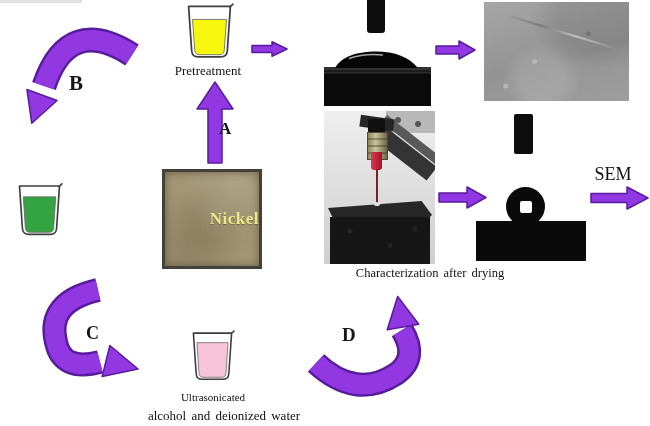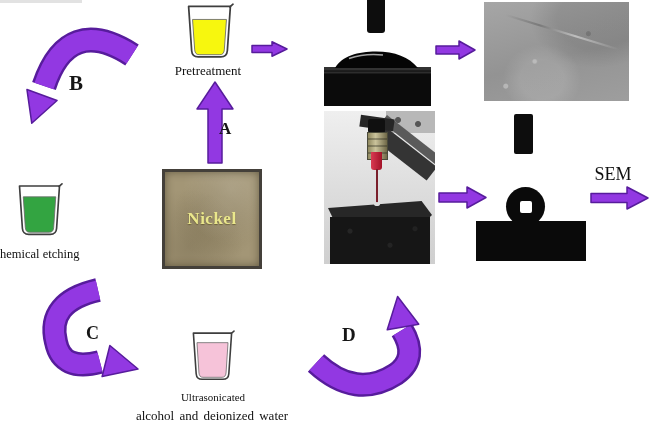--- a/index.html
+++ b/index.html
@@ -41,21 +41,21 @@
   
   #nickel-plate{
     left:162px;top:169px;width:94px;height:94px;
     background-color:var(--nickel-plate);
     background-image:
       radial-gradient(ellipse at 70% 18%, rgba(255,255,255,.14), transparent 52%),
       radial-gradient(ellipse at 25% 80%, rgba(62,52,30,.20), transparent 55%),
       radial-gradient(circle at 55% 48%, rgba(125,112,80,.25) 0 30%, transparent 62%);
     border:3px solid #44403a;
     box-shadow:inset 0 0 9px rgba(52,46,28,.55);
-    display:flex;align-items:center;justify-content:center;
+    display:flex;align-items:center;justify-content:flex-end;
   }
   #nickel-label{
     font-weight:700;font-size:17px;color:var(--nickel-text);
     letter-spacing:.5px;text-shadow:0 1px 1px rgba(60,50,0,.45);
   }
   
   #sem-image{
     left:484px;top:2px;width:145px;height:99px;
     background-color:var(--sem-gray);
     background-image:
@@ -142,38 +142,37 @@
 
   <div id="nickel-plate" class="abs">
     <span id="nickel-label">Nickel</span>
   </div>
 
   <svg style="left:17px;top:179px" width="45" height="64" viewBox="0 0 54 66">
     <path class="bkr-body" d="M 3 3 L 6.5 54 Q 7 61 14 61 L 40 61 Q 47 61 47.5 54 L 51 3 Z"></path>
     <path class="bkr-spout" d="M 50.5 3.5 L 54 0.5"></path>
     <path class="liq liq-etch" d="M 7.5 16 L 10 53 Q 10.5 58.5 15 58.5 L 39 58.5 Q 43.5 58.5 44 53 L 46.5 16 Z"></path>
   </svg>
-  <div class="lbl" style="left:0;top:247px;width:92px;font-size:12.5px;text-align:left">hemical etching</div>
 
   <svg style="left:48px;top:284px" width="110" height="104" viewBox="0 0 110 104">
     <path class="band-under" stroke-width="24" d="M 50 6 Q -2 18 8 58 Q 14 88 52 78"></path>
     <path class="band-over" stroke-width="19" d="M 50 6 Q -2 18 8 58 Q 14 88 52 78"></path>
     <g transform="translate(58,77) rotate(14)">
       <polygon class="arrow-fill" points="0,-16 33,0 0,16"></polygon>
     </g>
   </svg>
   <div class="step-letter" style="left:86px;top:323px;font-size:18px">C</div>
 
   <svg style="left:191px;top:326px" width="43" height="62" viewBox="0 0 54 66">
     <path class="bkr-body" d="M 3 3 L 6.5 54 Q 7 61 14 61 L 40 61 Q 47 61 47.5 54 L 51 3 Z"></path>
     <path class="bkr-spout" d="M 50.5 3.5 L 54 0.5"></path>
     <path class="liq liq-ultra" d="M 7.5 15 L 10 53 Q 10.5 58.5 15 58.5 L 39 58.5 Q 43.5 58.5 44 53 L 46.5 15 Z"></path>
   </svg>
   <div class="lbl" style="left:163px;top:391px;width:100px;font-size:11px">Ultrasonicated</div>
-  <div class="lbl" style="left:110px;top:409px;width:204px;font-size:13px;word-spacing:2px">alcohol and deionized water</div>
+  <div class="lbl" style="left:122px;top:409px;width:204px;font-size:13px;word-spacing:2px">alcohol and deionized water</div>
 
   <svg style="left:306px;top:294px" width="124" height="102" viewBox="0 0 124 102">
     <path class="band-under" stroke-width="24" d="M 10 69 Q 50 106 90 80 Q 113 64 96 36"></path>
     <path class="band-over" stroke-width="19" d="M 10 69 Q 50 106 90 80 Q 113 64 96 36"></path>
     <g transform="translate(97,33) rotate(-100)">
       <polygon class="arrow-fill" points="0,-16 31,0 0,16"></polygon>
     </g>
   </svg>
   <div class="step-letter" style="left:342px;top:324px;font-size:19px">D</div>
 
@@ -200,20 +199,21 @@
     <div class="arm1"></div>
     <div class="clamp"></div>
     <div class="syr-cap"></div>
     <div class="syr-body"></div>
     <div class="syr-liquid"></div>
     <div class="syr-needle"></div>
     <div class="stage-top"></div>
     <div class="stage-front"></div>
     <div class="drop-dot"></div>
   </div>
+  <div class="lbl" style="left:329px;top:266px;width:202px;font-size:12.5px;word-spacing:2px">Characterization after drying</div>
 
   <svg style="left:439px;top:186px" width="48" height="23" viewBox="0 0 48 23">
     <polygon class="arrow-fill" points="0,7 28,7 28,1 47,11.5 28,22 28,16 0,16"></polygon>
   </svg>
 
   <div id="needle-right" class="abs"></div>
   <div id="droplet-round" class="abs">
     <div class="drop-hole"></div>
   </div>
   <div id="substrate-right" class="abs"></div>

